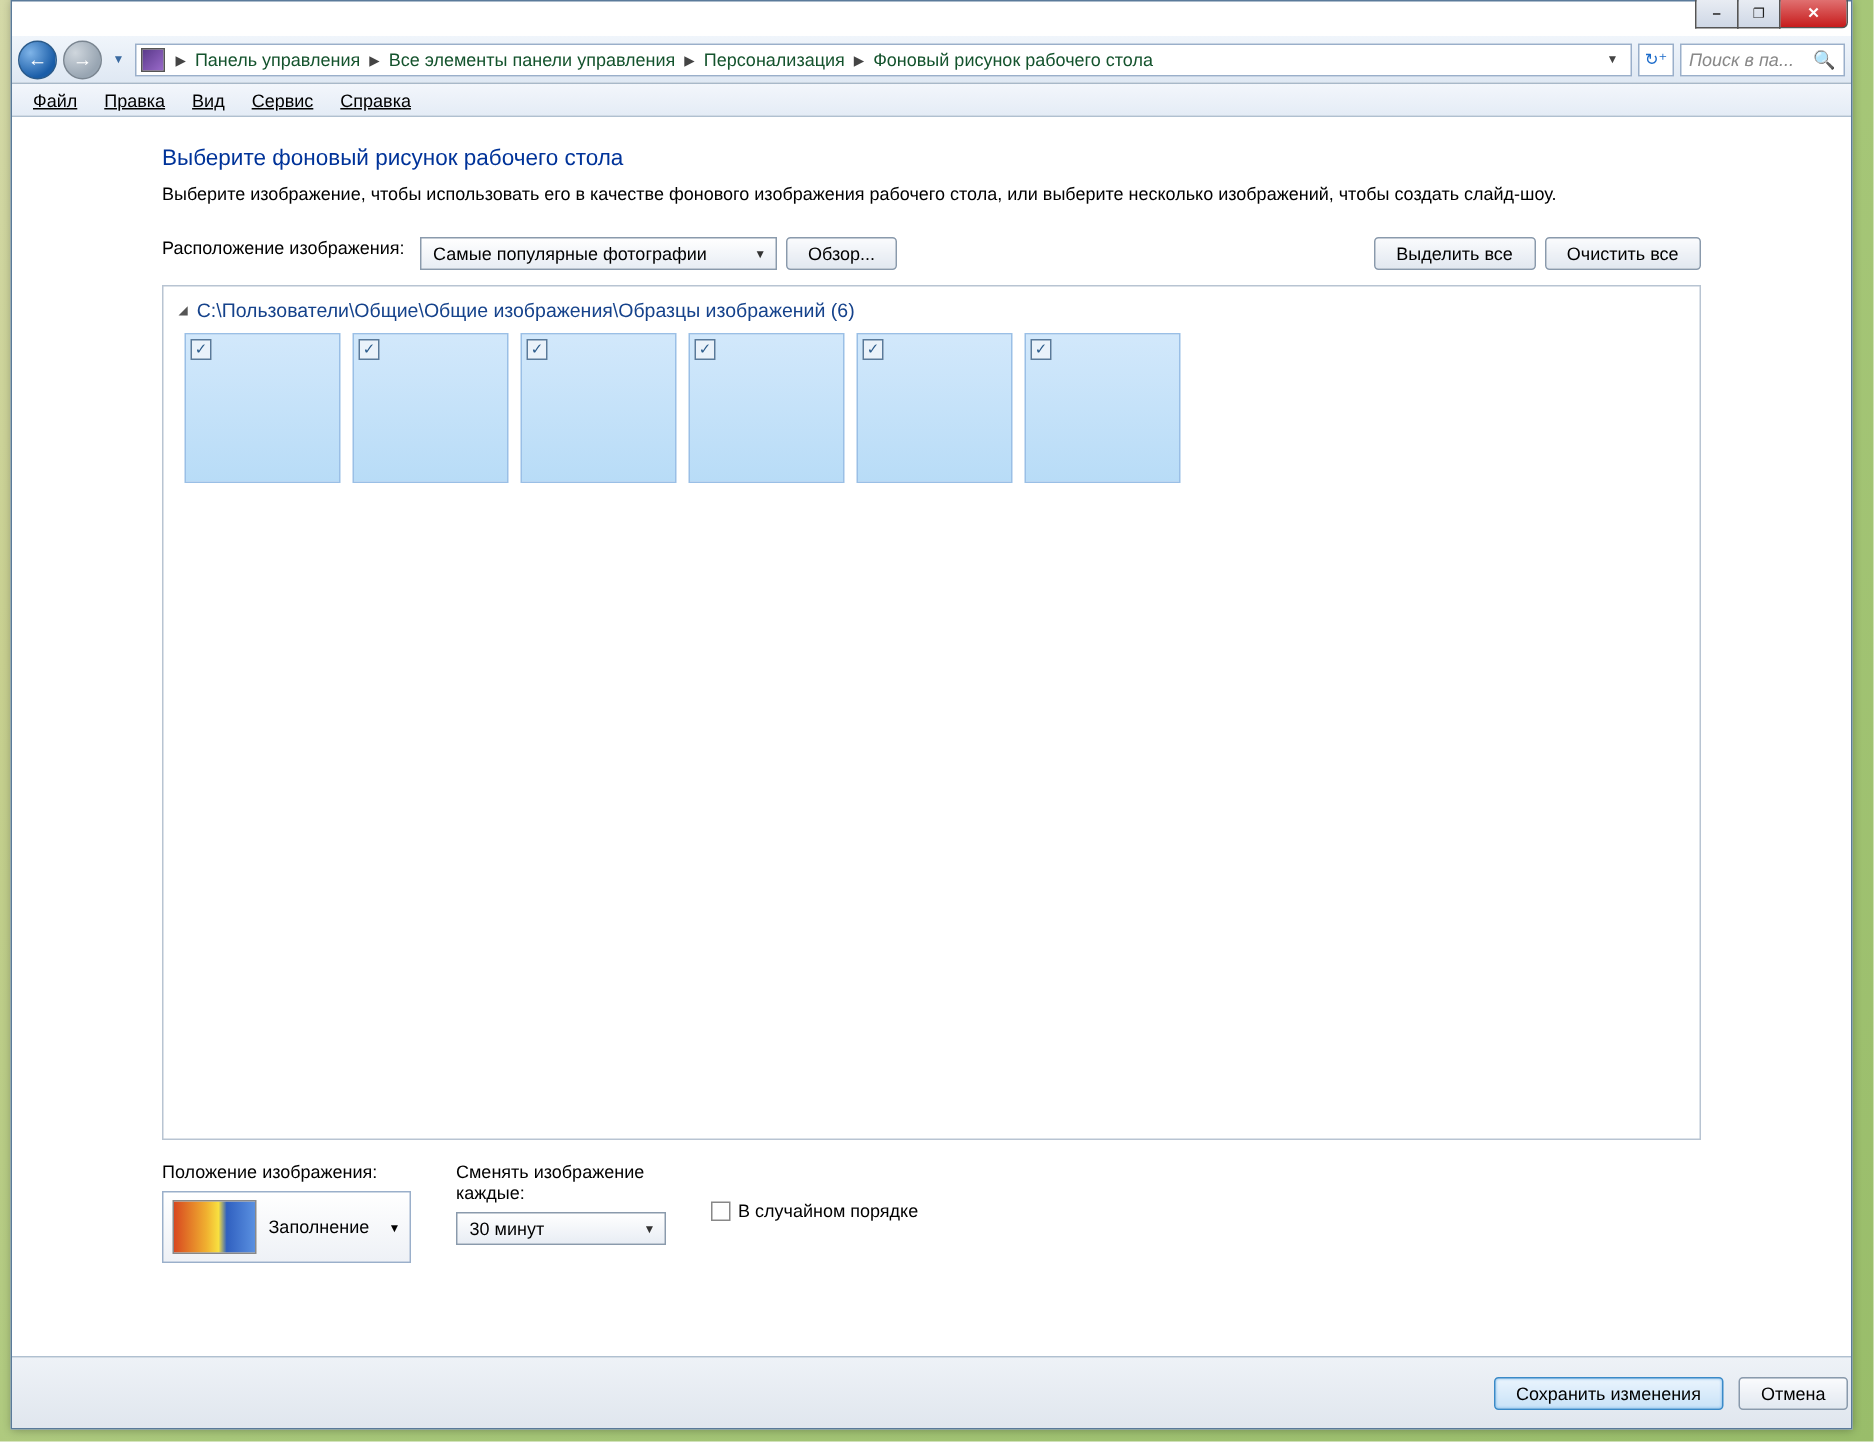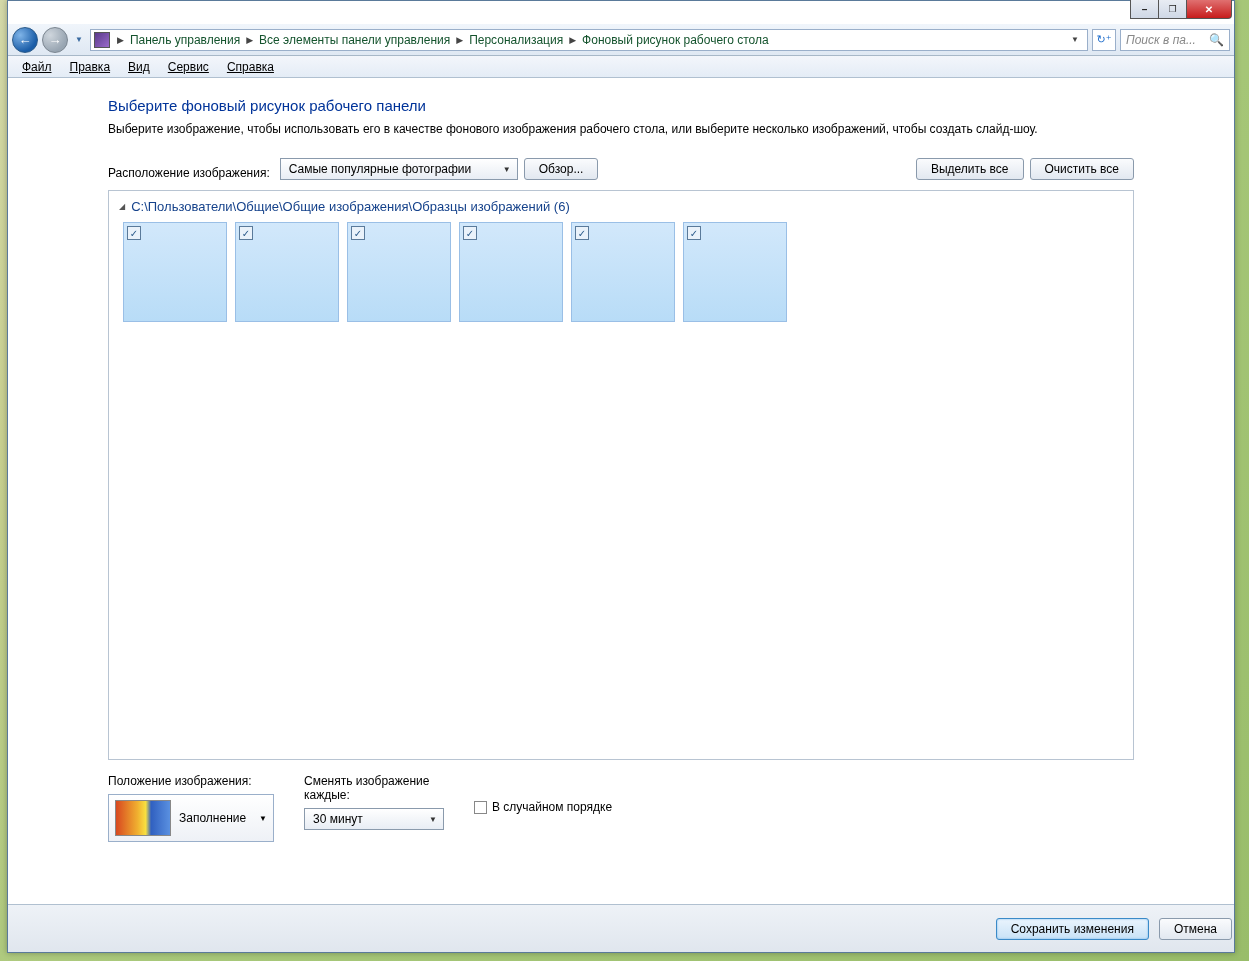--- a/index.html
+++ b/index.html
@@ -139,21 +139,21 @@
 .page-title {
   color:#003399;
   font-size:15px;
   margin-bottom: 8px;
 }
 .page-sub {
   font-size:12px;
   margin-bottom: 22px;
 }
 .locrow {
-  display:flex; align-items:flex-end;
+  display:flex; align-items:flex-start;
   margin-bottom: 10px;
   gap:6px;
 }
 .loc-label { font-size:12px; margin-right:4px;}
 .combo {
   height:22px;
   border:1px solid #8a9aac;
   background:linear-gradient(#fff,#e8edf4);
   display:flex; align-items:center;
   padding:0 6px 0 8px;
@@ -284,21 +284,21 @@
 
   <div class="menubar">
     <div class="menu-item">Файл</div>
     <div class="menu-item">Правка</div>
     <div class="menu-item">Вид</div>
     <div class="menu-item">Сервис</div>
     <div class="menu-item">Справка</div>
   </div>
 
   <div class="content">
-    <div class="page-title">Выберите фоновый рисунок рабочего панели</div>
+    <div class="page-title">Выберите фоновый рисунок рабочего стола</div>
     <div class="page-sub">Выберите изображение, чтобы использовать его в качестве фонового изображения рабочего стола, или выберите несколько изображений, чтобы создать слайд-шоу.</div>
 
     <div class="locrow">
       <span class="loc-label">Расположение изображения:</span>
       <div class="combo" style="width:238px">
         <span>Самые популярные фотографии</span>
         <span class="arr">▼</span>
       </div>
       <div class="btn">
           <span>Обзор...</span>

